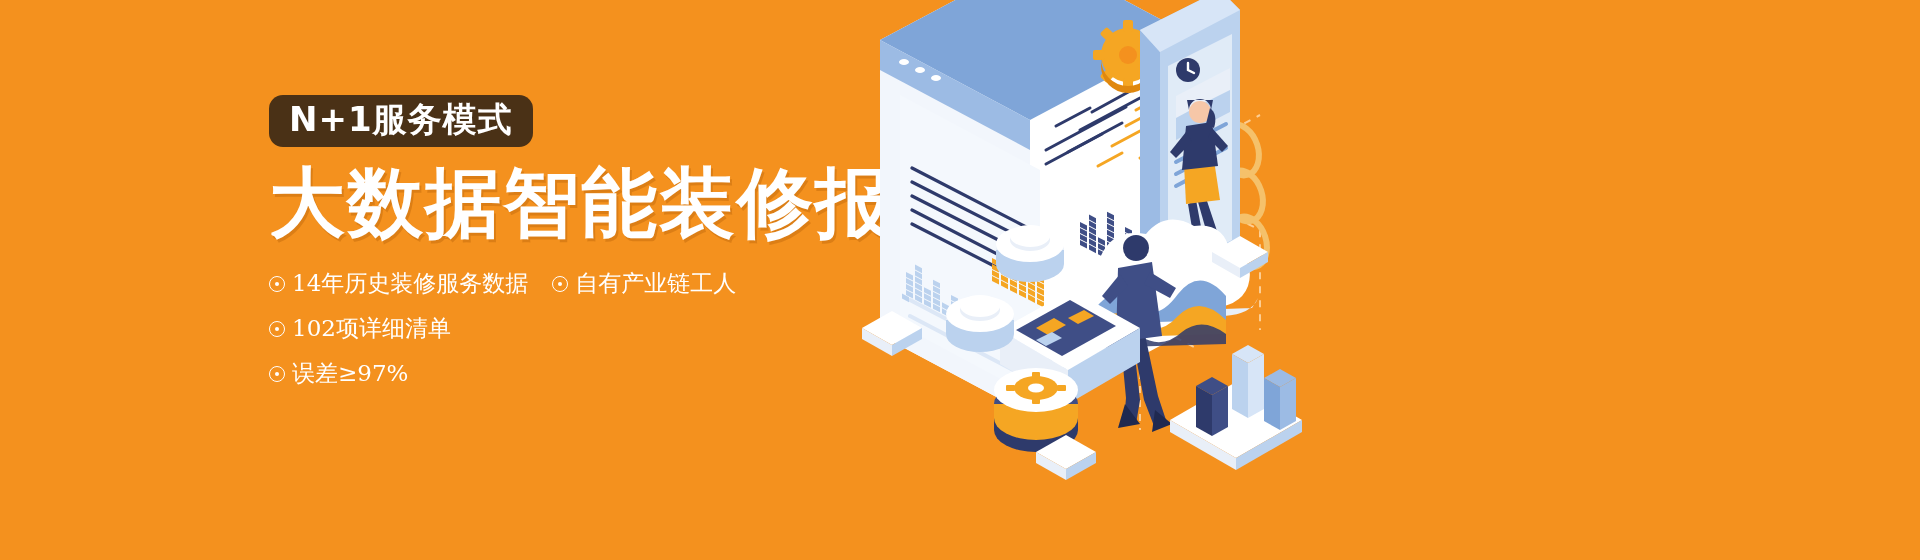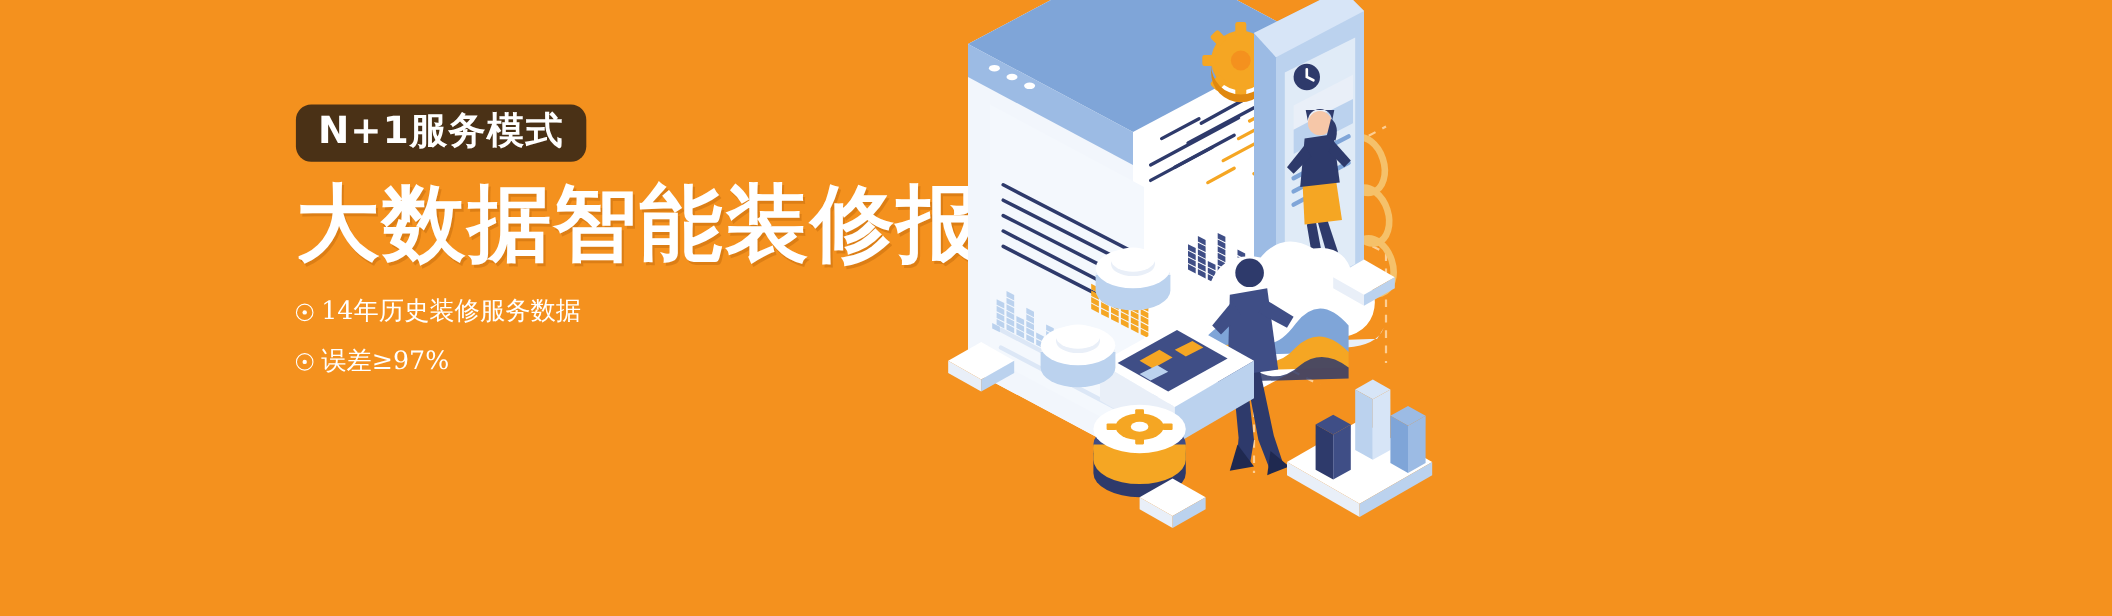--- a/index.html
+++ b/index.html
@@ -86,25 +86,33 @@
 
     <div class="bullets">
 
       <div class="bcol">
         <div class="bullet">
           <span class="dot"></span>
           <span>14年历史装修服务数据</span>
         </div>
         <div class="bullet">
           <span class="dot"></span>
+          <span>102项详细清单</span>
+        </div>
+        <div class="bullet">
+          <span class="dot"></span>
           <span>误差≥97%</span>
         </div>
       </div>
 
       <div class="bcol">
+        <div class="bullet">
+          <span class="dot"></span>
+          <span>自有产业链工人</span>
+        </div>
       </div>
 
     </div>
   </div>
 
   <div class="art">
     <svg width="1080" height="560" viewBox="0 0 1080 560" xmlns="http://www.w3.org/2000/svg">
       <defs>
         <clipPath id="screenClip">
           <polygon points="60,95 300,0 420,55 420,330 180,430 60,370"></polygon>

